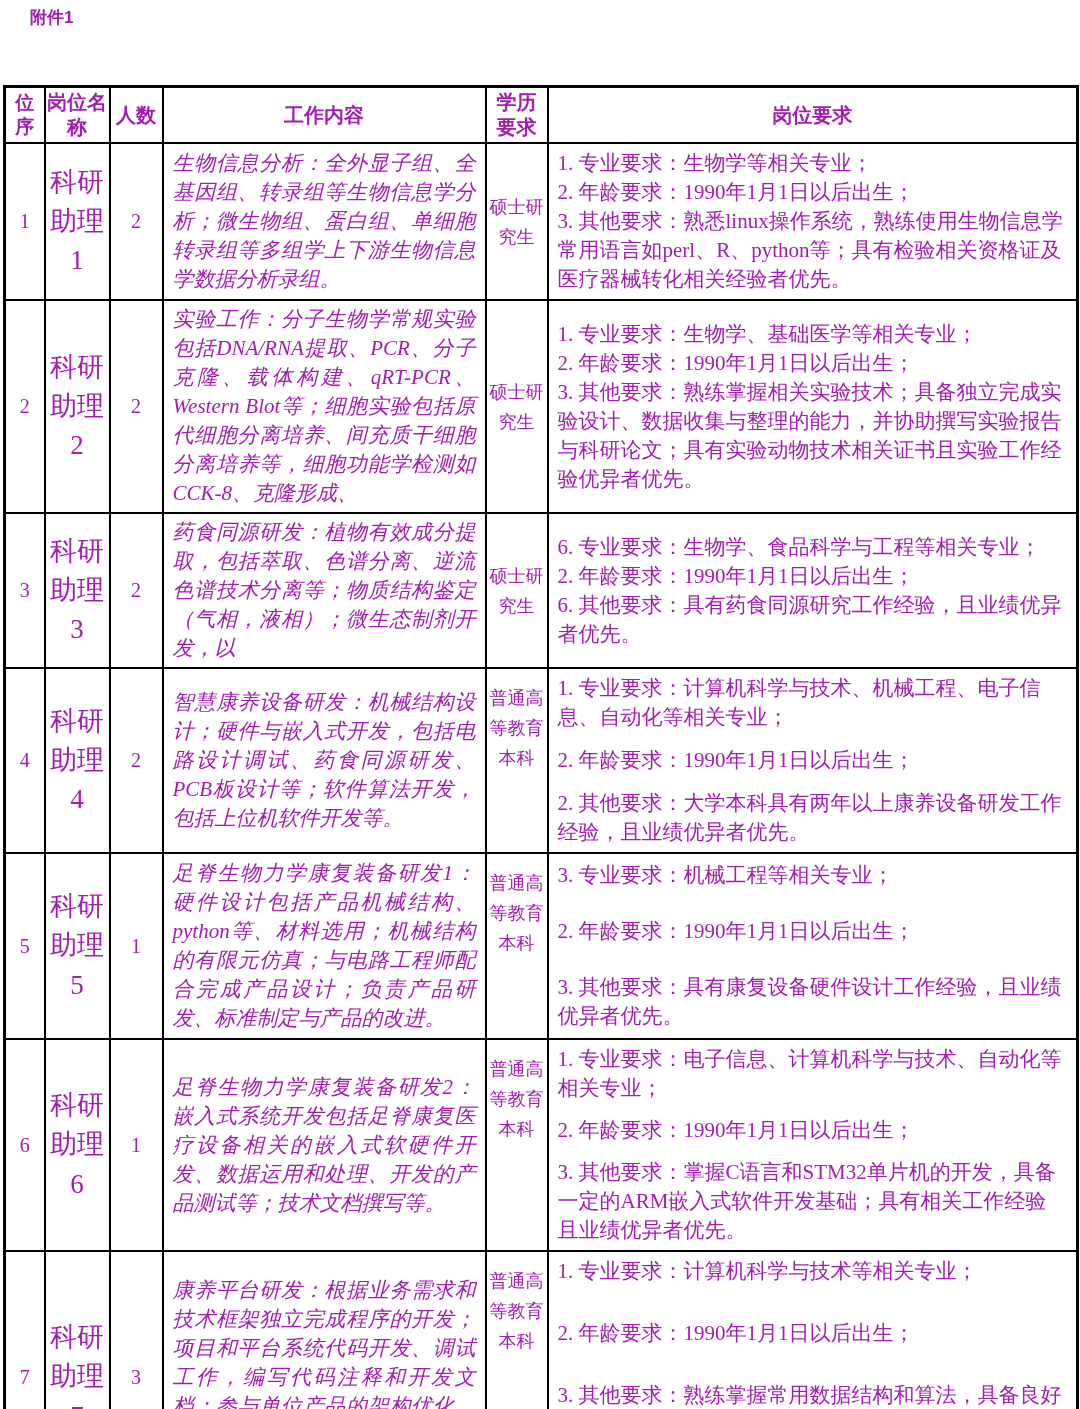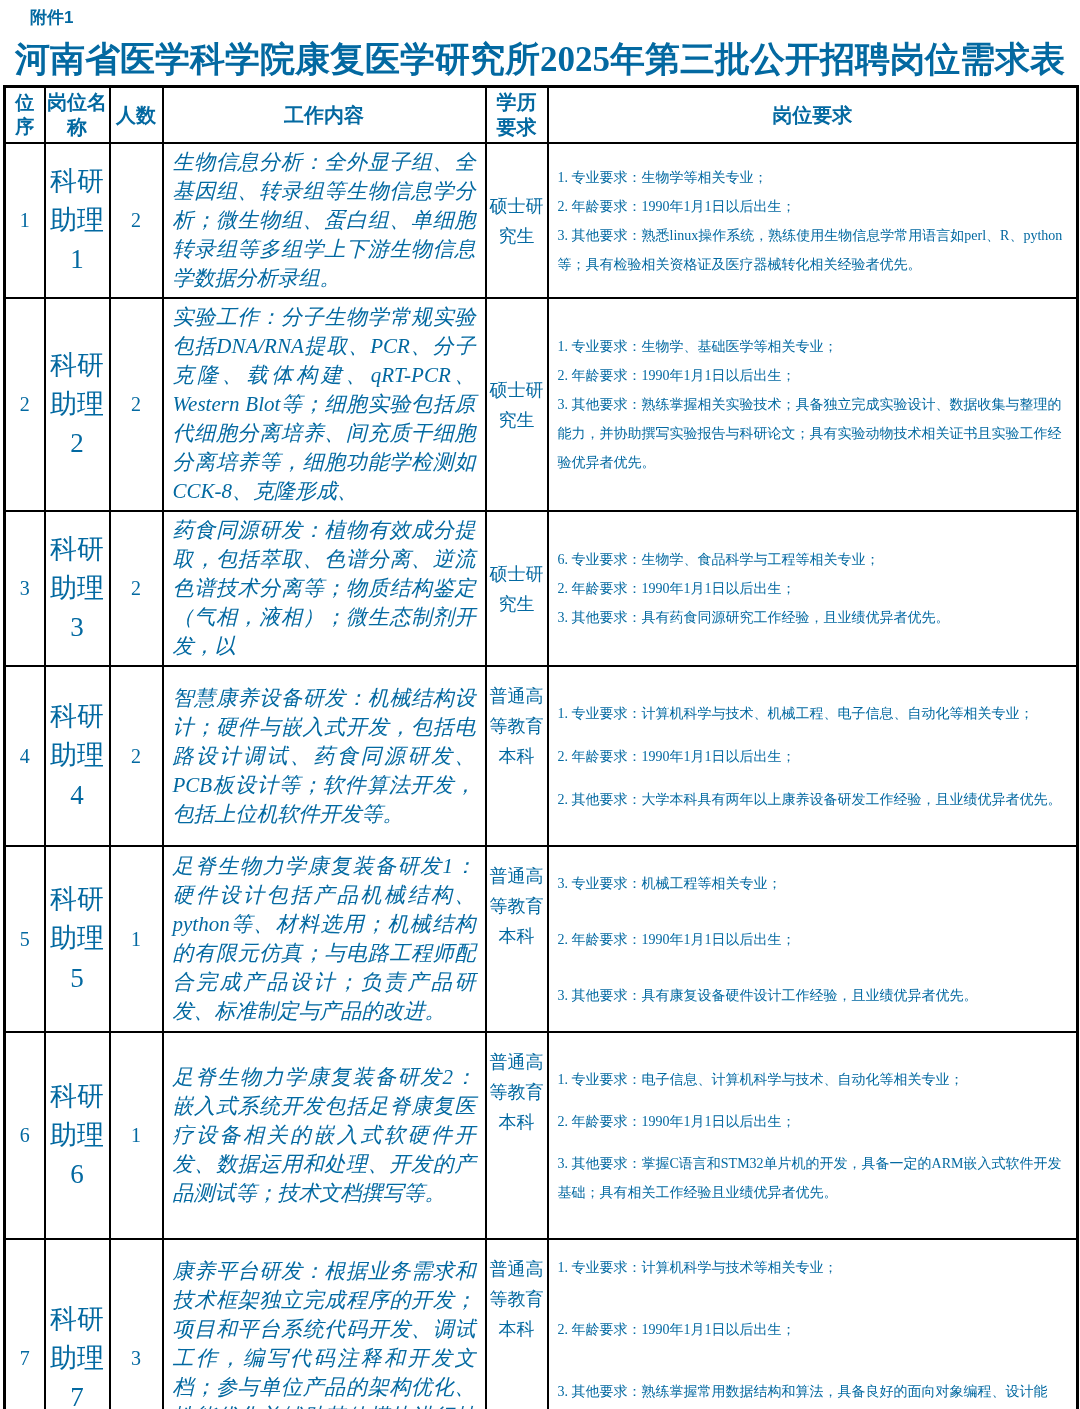--- a/index.html
+++ b/index.html
@@ -2,21 +2,21 @@
 <html lang="zh"><head>
 <meta charset="utf-8">
 <style>
   * { margin: 0; padding: 0; box-sizing: border-box; }
   html, body { background: #fff; }
   .page {
     position: relative;
     width: 1080px;
     height: 1409px;
     background: #fff;
-    color: #0369a1;
+    color: #a21caf;
     font-family: "Liberation Serif", "DejaVu Serif", serif;
     overflow: hidden;
   }
   .attachment {
     position: absolute;
     left: 30px;
     top: 6px;
     font-family: "Liberation Sans", "DejaVu Sans", sans-serif;
     font-weight: bold;
     font-size: 17px;
@@ -73,21 +73,21 @@
     font-style: italic;
   }
   td.c-edu {
     text-align: center;
     font-size: 18px;
     line-height: 30px;
     padding: 2px 2px;
   }
   td.c-edu.top { vertical-align: top; padding-top: 14px; }
   td.c-req {
-    font-size: 14px;
+    font-size: 21px;
     line-height: 29px;
     text-align: left;
     padding: 5px 10px 5px 9px;
   }
   td.c-req p { margin: 0; }
   td.c-req.g14 p + p { margin-top: 14px; }
   td.c-req.g27 p + p { margin-top: 27px; }
   td.c-req.g13 p + p { margin-top: 13px; }
   td.c-req.g33 p + p { margin-top: 33px; }
   tr.r1 { height: 148px; }
@@ -98,21 +98,20 @@
   tr.r6 { height: 207px; }
   tr.r7 { height: 240px; }
 </style>
 </head>
 <body>
 
 <div class="page">
 
   <div class="attachment">附件1</div>
 
-  <div class="doc-title">河南省医学科学院康复医学研究所2025年第三批公开招聘岗位需求表</div>
 
   <table class="req-table">
     <colgroup>
       <col style="width:40px">
       <col style="width:65px">
       <col style="width:53px">
       <col style="width:323px">
       <col style="width:62px">
       <col style="width:530px">
     </colgroup>
@@ -153,21 +152,21 @@
       </tr>
       <tr class="r3">
         <td class="c-order">3</td>
         <td class="c-pos">科研助理3</td>
         <td class="c-count">2</td>
         <td class="c-duties">药食同源研发：植物有效成分提取，包括萃取、色谱分离、逆流色谱技术分离等；物质结构鉴定（气相，液相）；微生态制剂开发，以</td>
         <td class="c-edu">硕士研究生</td>
         <td class="c-req">
           <p>6. 专业要求：生物学、食品科学与工程等相关专业；</p>
           <p>2. 年龄要求：1990年1月1日以后出生；</p>
-          <p>3. 其他要求：具有药食同源研究工作经验，且业绩优异者优先。</p>
+          <p>6. 其他要求：具有药食同源研究工作经验，且业绩优异者优先。</p>
         </td>
       </tr>
       <tr class="r4">
         <td class="c-order">4</td>
         <td class="c-pos">科研助理4</td>
         <td class="c-count">2</td>
         <td class="c-duties">智慧康养设备研发：机械结构设计；硬件与嵌入式开发，包括电路设计调试、药食同源研发、PCB板设计等；软件算法开发，包括上位机软件开发等。</td>
         <td class="c-edu top">普通高等教育本科</td>
         <td class="c-req g14">
           <p>1. 专业要求：计算机科学与技术、机械工程、电子信息、自动化等相关专业；</p>

